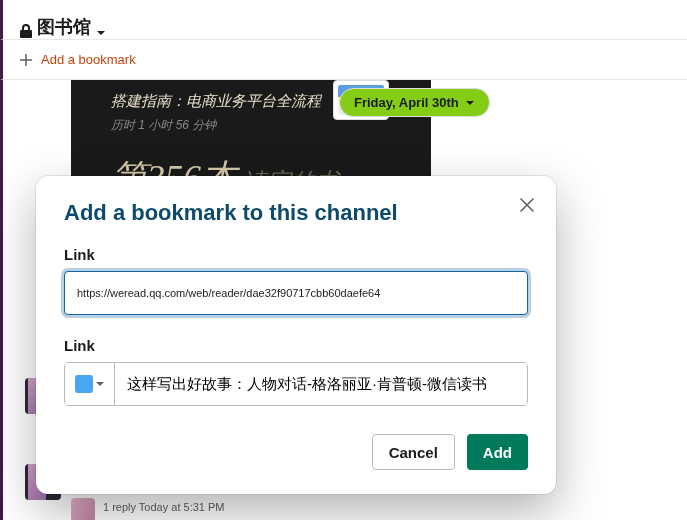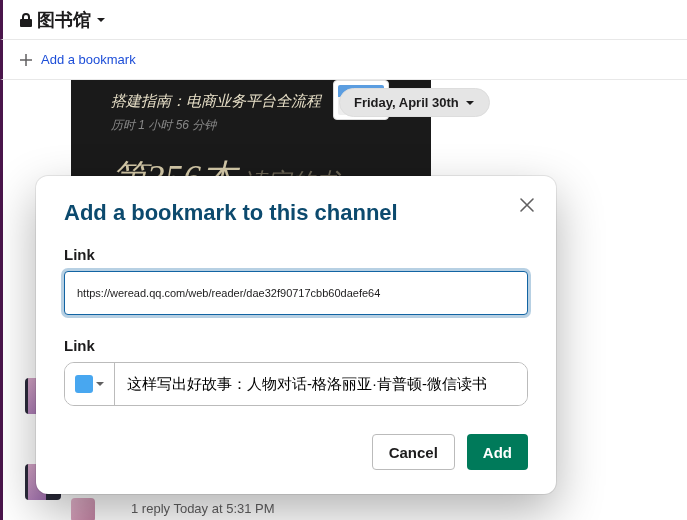--- a/index.html
+++ b/index.html
@@ -10,21 +10,21 @@
       height: 520px;
       overflow: hidden;
       position: relative;
     }
     
     
     .channel-header {
       height: 40px;
       border-bottom: 1px solid #e8e8e8;
       display: flex;
-      align-items: center;
+      align-items: flex-end;
       padding: 0 16px;
       background: #fff;
       border-left: 3px solid #4a154b;
     }
     .channel-header .lock-icon {
       margin-right: 4px;
       display: inline-flex;
     }
     .channel-name {
       font-weight: 900;
@@ -36,21 +36,21 @@
       display: inline-flex;
     }
     
     
     .bookmark-bar {
       height: 40px;
       border-bottom: 1px solid #e8e8e8;
       display: flex;
       align-items: center;
       padding: 0 16px;
-      color: #1d4ed8;
+      color: #c2410c;
       font-size: 13px;
       border-left: 3px solid #4a154b;
     }
     .bookmark-bar .plus-icon {
       margin-right: 8px;
       display: inline-flex;
     }
     
     
     .main-content {
@@ -104,21 +104,21 @@
       margin: 4px;
       height: 30px;
       background: linear-gradient(to bottom, #5b9de0 0%, #5b9de0 40%, #eee 40%, #eee 100%);
       border-radius: 2px;
     }
     
     .date-pill {
       position: absolute;
       left: 336px;
       top: 8px;
-      background: #e5e5e5;
+      background: #84cc16;
       border: 1px solid #ddd;
       border-radius: 20px;
       padding: 6px 14px;
       font-size: 13px;
       font-weight: 700;
       color: #1d1c1d;
       display: flex;
       align-items: center;
       gap: 6px;
       z-index: 5;
@@ -149,23 +149,22 @@
       top: 418px;
       width: 24px;
       height: 24px;
       border-radius: 4px;
       background: linear-gradient(135deg, #e8b8d0 0%, #c080a0 100%);
     }
     .reply-text {
       position: absolute;
       left: 100px;
       top: 421px;
-      font-size: 13px;
+      font-size: 11px;
       color: #616061;
-      margin-left: 28px;
     }
     
     
     .modal-backdrop {
       position: absolute;
       inset: 0;
       pointer-events: none;
     }
     .modal {
       position: absolute;
@@ -213,21 +212,21 @@
     }
     .text-input.focused {
       border: 1px solid #1264a3;
       box-shadow: 0 0 0 3px rgba(18,100,163,0.3);
     }
     .name-row {
       display: flex;
       gap: 0;
       height: 44px;
       border: 1px solid #bbb;
-      border-radius: 10px;
+      border-radius: 4px;
       overflow: hidden;
       align-items: stretch;
     }
     .icon-select {
       width: 50px;
       border-right: 1px solid #bbb;
       display: flex;
       align-items: center;
       justify-content: center;
       gap: 3px;

